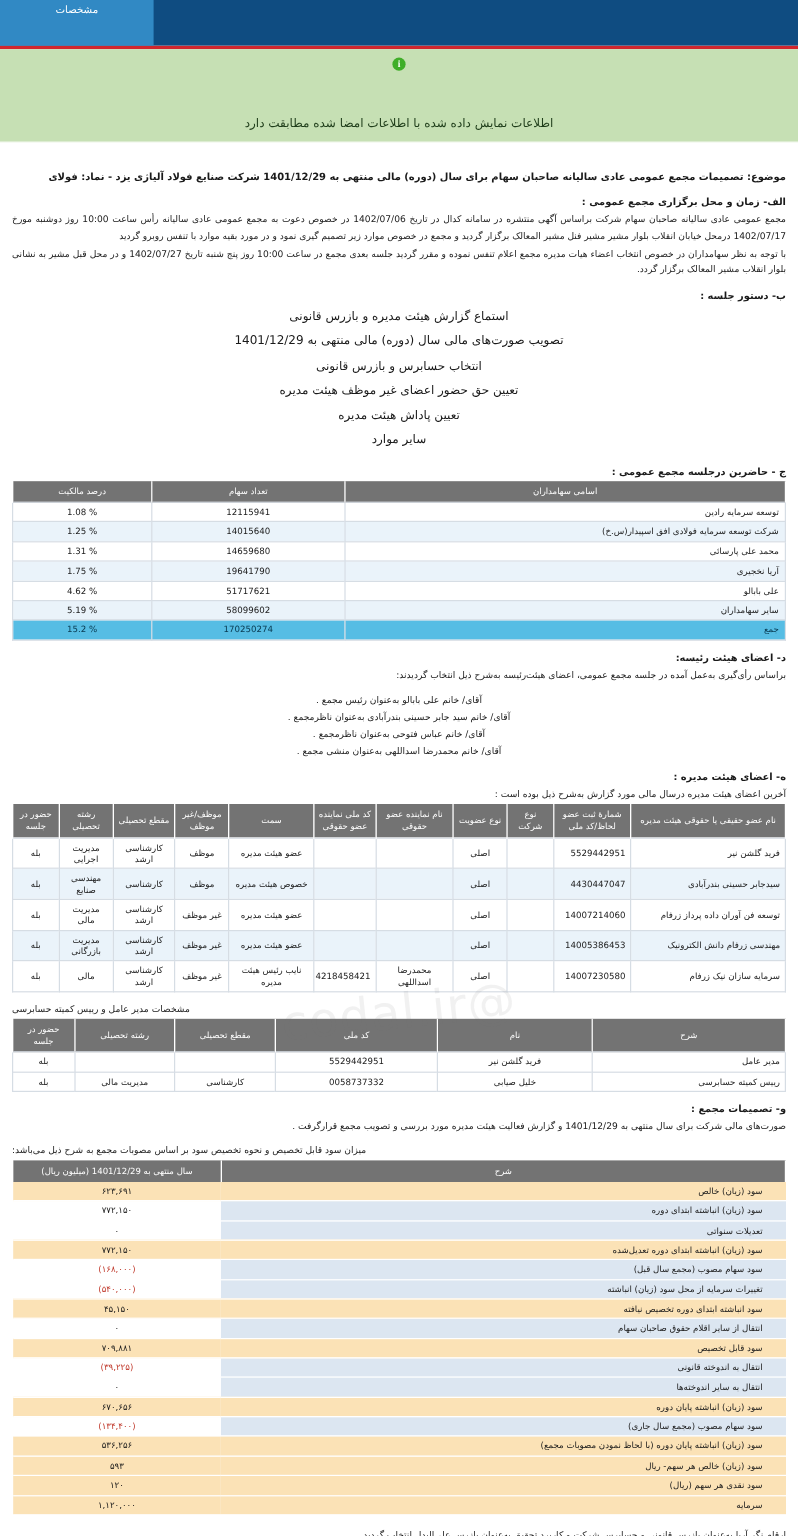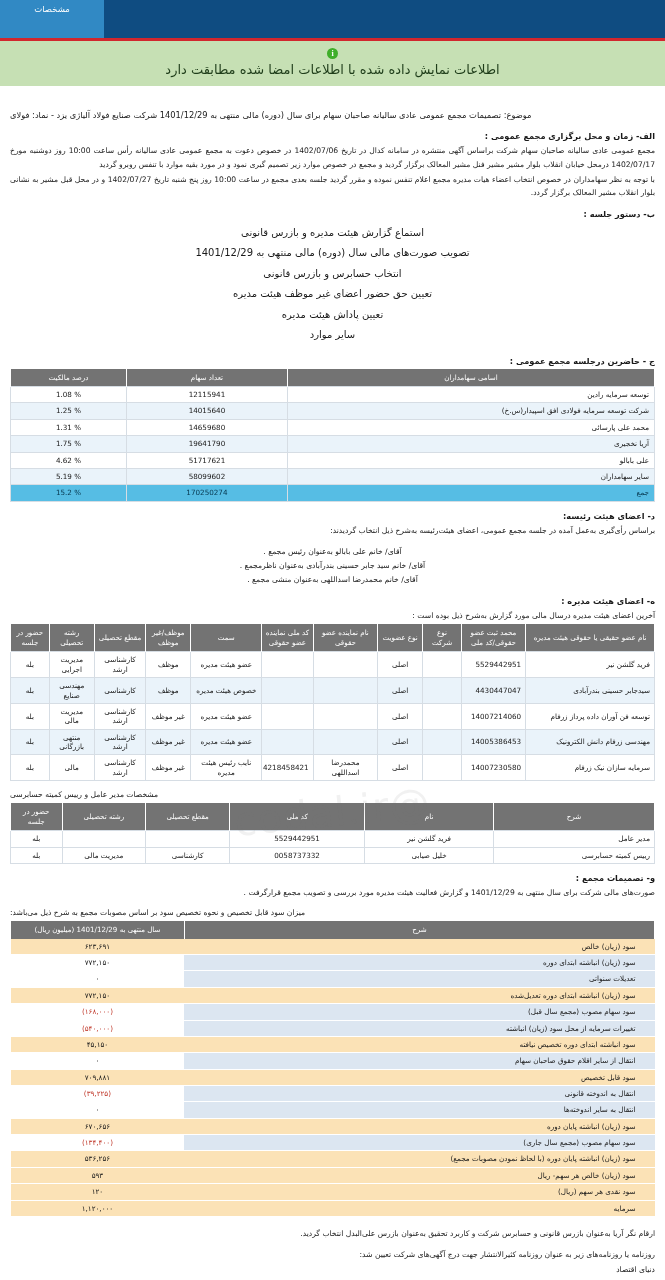--- a/index.html
+++ b/index.html
@@ -21,21 +21,21 @@
   
   .topbar {
     height: 38px;
     background: #0f4c81;
     position: relative;
     display: flex;
     flex-direction: row-reverse;
     align-items: stretch;
   }
   .tab-active {
-    width: 104px;
+    width: 128px;
     background: #3189c4;
     color: #ffffff;
     display: flex;
     align-items: flex-start;
     justify-content: center;
     padding-top: 4px;
     font-size: 8.5px;
     letter-spacing: .3px;
   }
   .redline {
@@ -58,33 +58,34 @@
     color: #ffffff;
     font-size: 8px;
     font-weight: bold;
     line-height: 11px;
     display: inline-block;
     text-align: center;
     margin-bottom: 3px;
     font-family: "Liberation Serif", serif;
   }
   .notice-text {
-    font-size: 13px;
+    font-size: 10px;
     color: #1f3d1a;
+    margin-top: 36px;
   }
 
   
   .content {
     padding: 0 10px;
     position: relative;
   }
 
   .subject {
-    text-align: left;
-    font-weight: normal;
+    text-align: right;
+    font-weight: bold;
     font-size: 8.3px;
     margin: 22px 0 10px 0;
     line-height: 1.5;
   }
 
   .sec-head {
     font-weight: bold;
     font-size: 8.2px;
     margin: 9px 0 3px 0;
     text-align: right;
@@ -263,20 +264,21 @@
         <td>% 15.2</td>
       </tr>
     </tbody>
   </table>
 
   <div class="sec-head">د- اعضای هیئت رئیسه:</div>
   <div class="para">براساس رأی‌گیری به‌عمل آمده در جلسه مجمع عمومی، اعضای هیئت‌رئیسه به‌شرح ذیل انتخاب گردیدند:</div>
   <ul class="rais-list">
     <li>آقای/ خانم  علی بابالو  به‌عنوان رئیس مجمع .</li>
     <li>آقای/ خانم  سید جابر حسینی بندرآبادی  به‌عنوان ناظرمجمع .</li>
+    <li>آقای/ خانم  عباس فتوحی  به‌عنوان ناظرمجمع .</li>
     <li>آقای/ خانم  محمدرضا اسداللهی  به‌عنوان منشی مجمع .</li>
   </ul>
 
   <div class="sec-head">ه- اعضای هیئت مدیره :</div>
   <div class="para">آخرین اعضای هیئت مدیره درسال مالی مورد گزارش به‌شرح ذیل بوده است :</div>
 
   <table class="tbl-board">
     <colgroup>
       <col style="width:20%">
         <col style="width:10%">
@@ -286,21 +288,21 @@
         <col style="width:8%">
         <col style="width:11%">
         <col style="width:7%">
       <col style="width:8%">
         <col style="width:7%">
         <col style="width:6%">
     </colgroup>
     <thead>
       <tr>
         <th>نام عضو حقیقی یا حقوقی هیئت مدیره</th>
-        <th>محمد ثبت عضو حقوقی/کد ملی</th>
+        <th>شمارۀ ثبت عضو لحاظ/کد ملی</th>
         <th>نوع شرکت</th>
         <th>نوع عضویت</th>
         <th>نام نماینده عضو حقوقی</th>
         <th>کد ملی نماینده عضو حقوقی</th>
         <th>سمت</th>
         <th>موظف/غیر موظف</th>
         <th>مقطع تحصیلی</th>
         <th>رشته تحصیلی</th>
         <th>حضور در جلسه</th>
       </tr>
@@ -348,21 +350,21 @@
       <tr class="alt">
         <td class="rightal">مهندسی زرفام دانش الکترونیک</td>
         <td class="rightal">14005386453</td>
         <td></td>
         <td>اصلی</td>
         <td></td>
         <td></td>
         <td>عضو هیئت مدیره</td>
         <td>غیر موظف</td>
         <td>کارشناسی ارشد</td>
-        <td>منتهی بازرگانی</td>
+        <td>مدیریت بازرگانی</td>
         <td>بله</td>
       </tr>
       <tr>
         <td class="rightal">سرمایه سازان نیک زرفام</td>
         <td class="rightal">14007230580</td>
         <td></td>
         <td>اصلی</td>
         <td>محمدرضا اسداللهی</td>
         <td>4218458421</td>
         <td>نایب رئیس هیئت مدیره</td>

